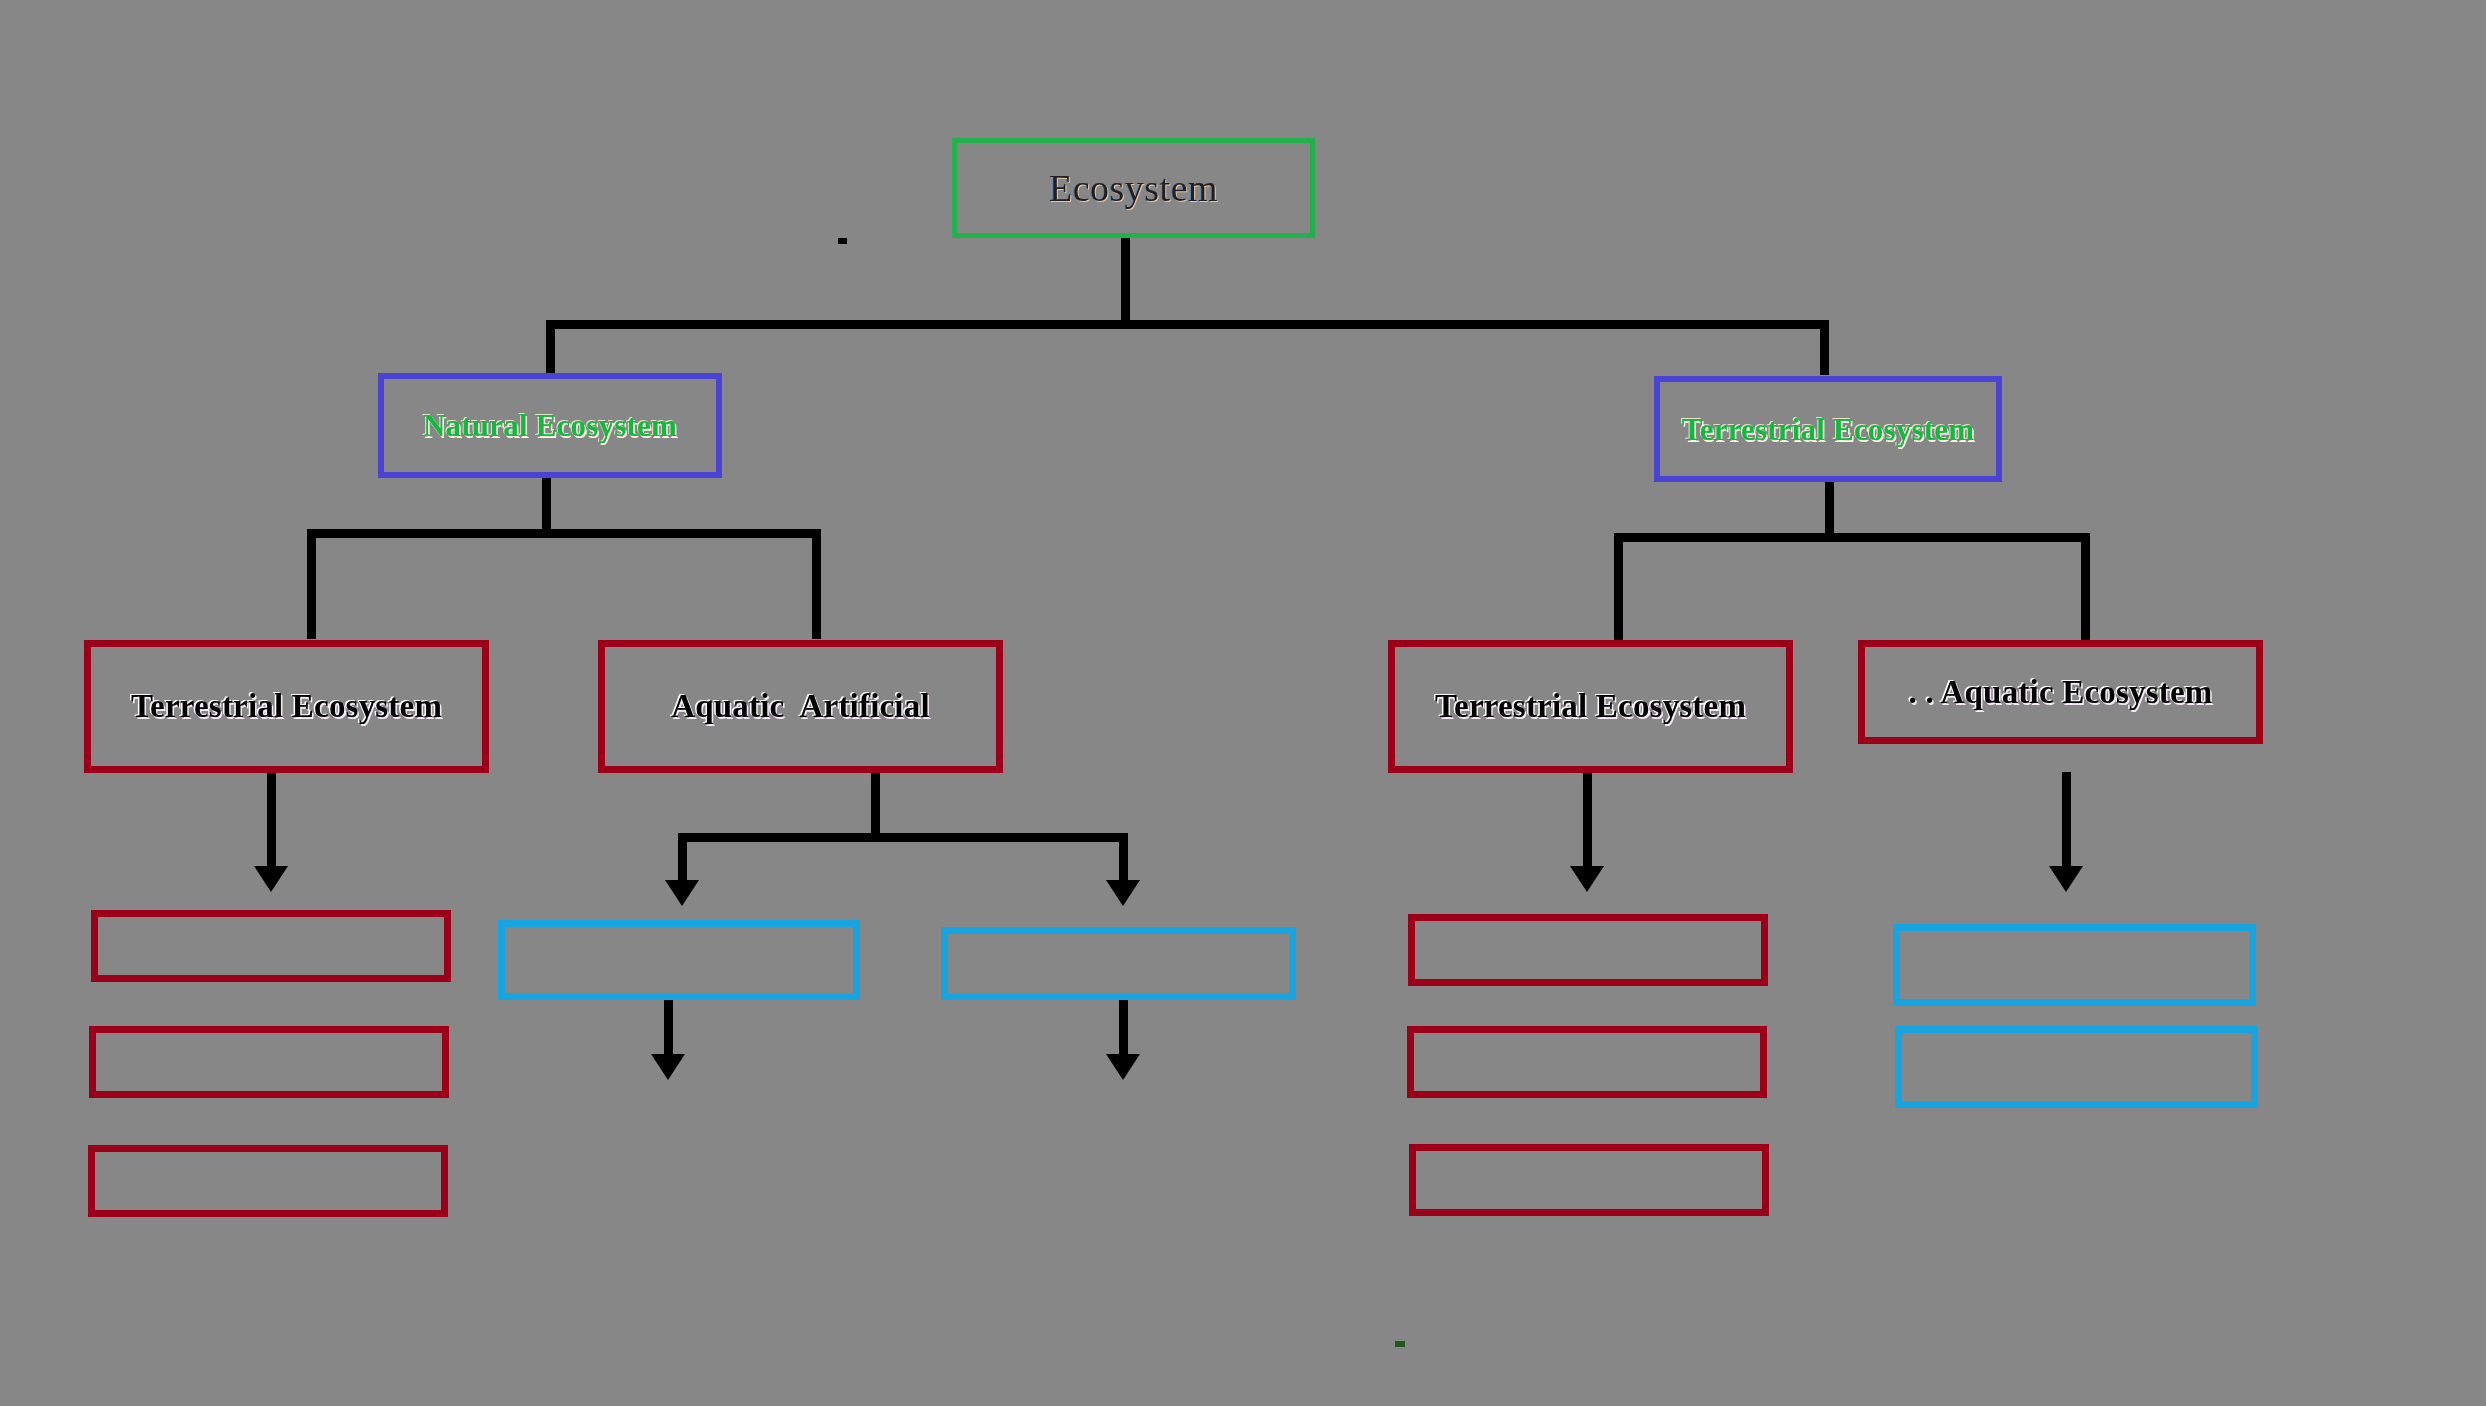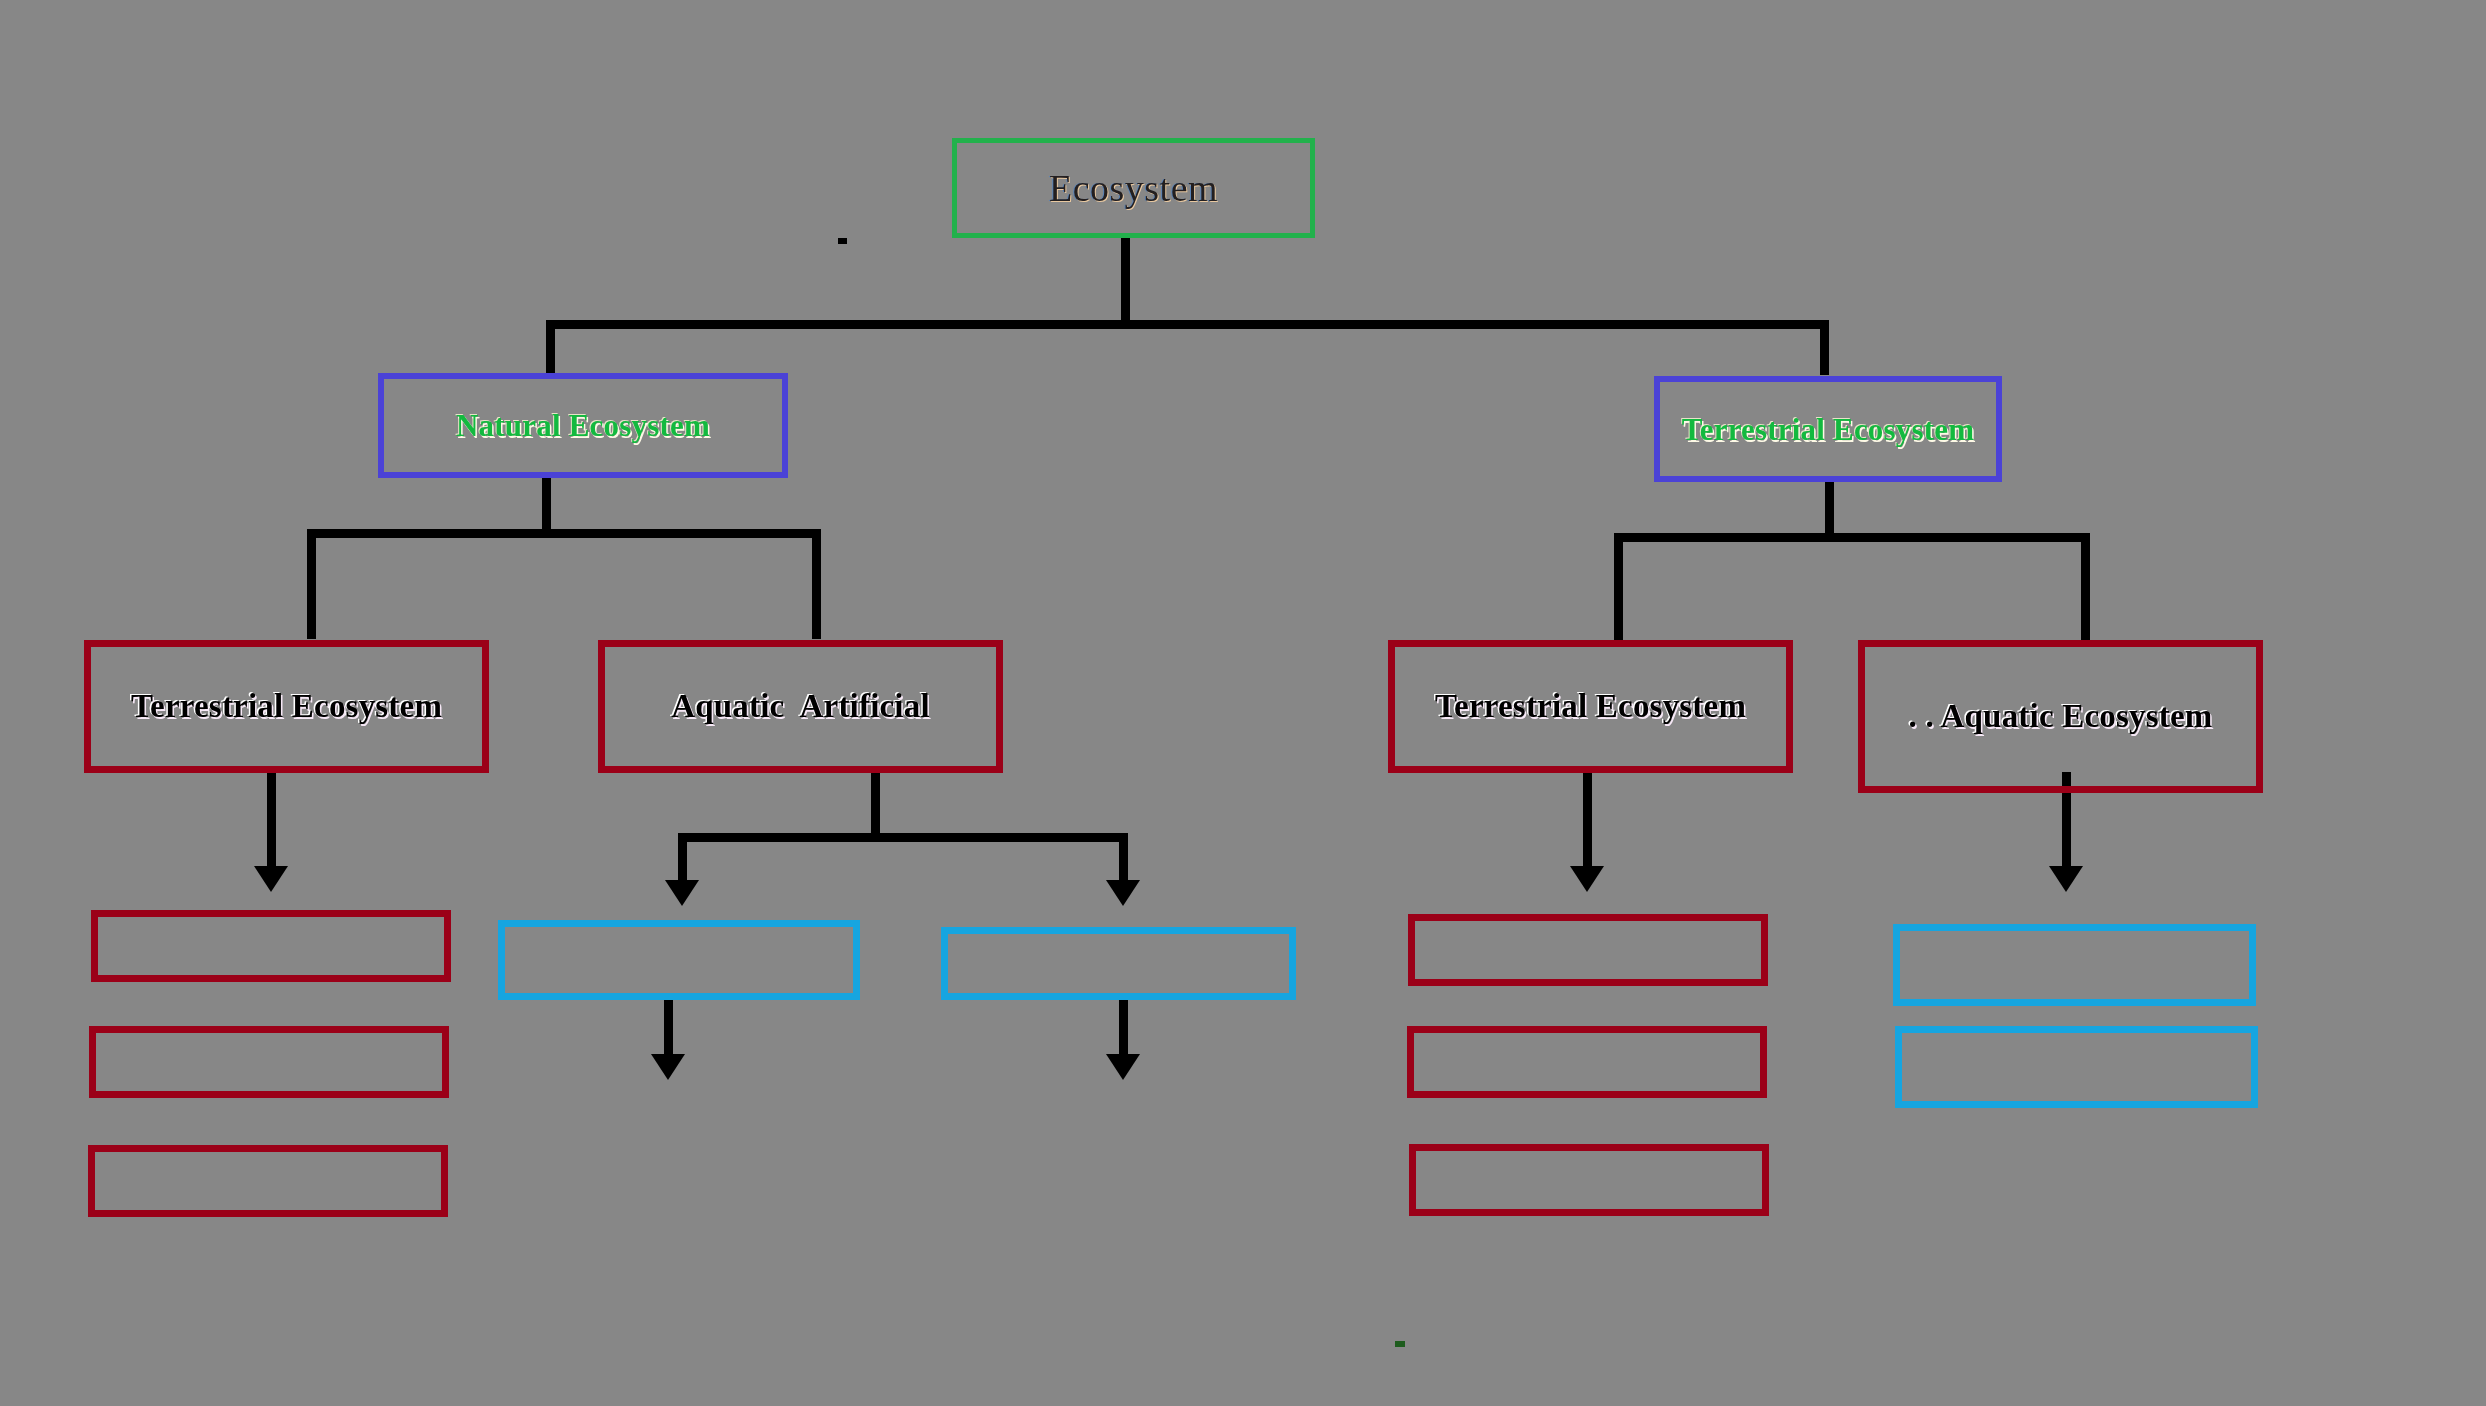--- a/index.html
+++ b/index.html
@@ -127,41 +127,41 @@
   <div class="line-v" style="left:1583px; top:772px; width:9px; height:110px;"></div>
   <div class="arrowhead" style="left:1570px; top:866px;"></div>
 
   <div class="line-v" style="left:2062px; top:772px; width:9px; height:110px;"></div>
   <div class="arrowhead" style="left:2049px; top:866px;"></div>
 
   <div class="node node-root" style="left:952px; top:138px; width:363px; height:100px;">
     <span class="node-label label-root">Ecosystem</span>
   </div>
 
-  <div class="node node-blue" style="left:378px; top:373px; width:410px; height:105px;">
+  <div class="node node-blue" style="left:378px; top:373px; width:344px; height:105px;">
     <span class="node-label label-blue">Natural Ecosystem</span>
   </div>
 
   <div class="node node-blue" style="left:1654px; top:376px; width:348px; height:106px;">
     <span class="node-label label-blue">Terrestrial Ecosystem</span>
   </div>
 
   <div class="node node-darkred" style="left:84px; top:640px; width:405px; height:133px;">
     <span class="node-label label-magenta">Terrestrial Ecosystem</span>
   </div>
 
   <div class="node node-darkred" style="left:598px; top:640px; width:405px; height:133px;">
     <span class="node-label label-magenta">Aquatic  Artificial</span>
   </div>
 
   <div class="node node-darkred" style="left:1388px; top:640px; width:405px; height:133px;">
     <span class="node-label label-magenta">Terrestrial Ecosystem</span>
   </div>
 
-  <div class="node node-darkred" style="left:1858px; top:640px; width:405px; height:153px;">
+  <div class="node node-darkred" style="left:1858px; top:640px; width:405px; height:104px;">
     <span class="node-label label-magenta">. . Aquatic Ecosystem</span>
   </div>
 
   <div class="node node-leafred" style="left:91px; top:910px; width:360px; height:72px;">
     <span class="node-label"></span>
   </div>
   <div class="node node-leafred" style="left:89px; top:1026px; width:360px; height:72px;">
     <span class="node-label"></span>
   </div>
   <div class="node node-leafred" style="left:88px; top:1145px; width:360px; height:72px;">

